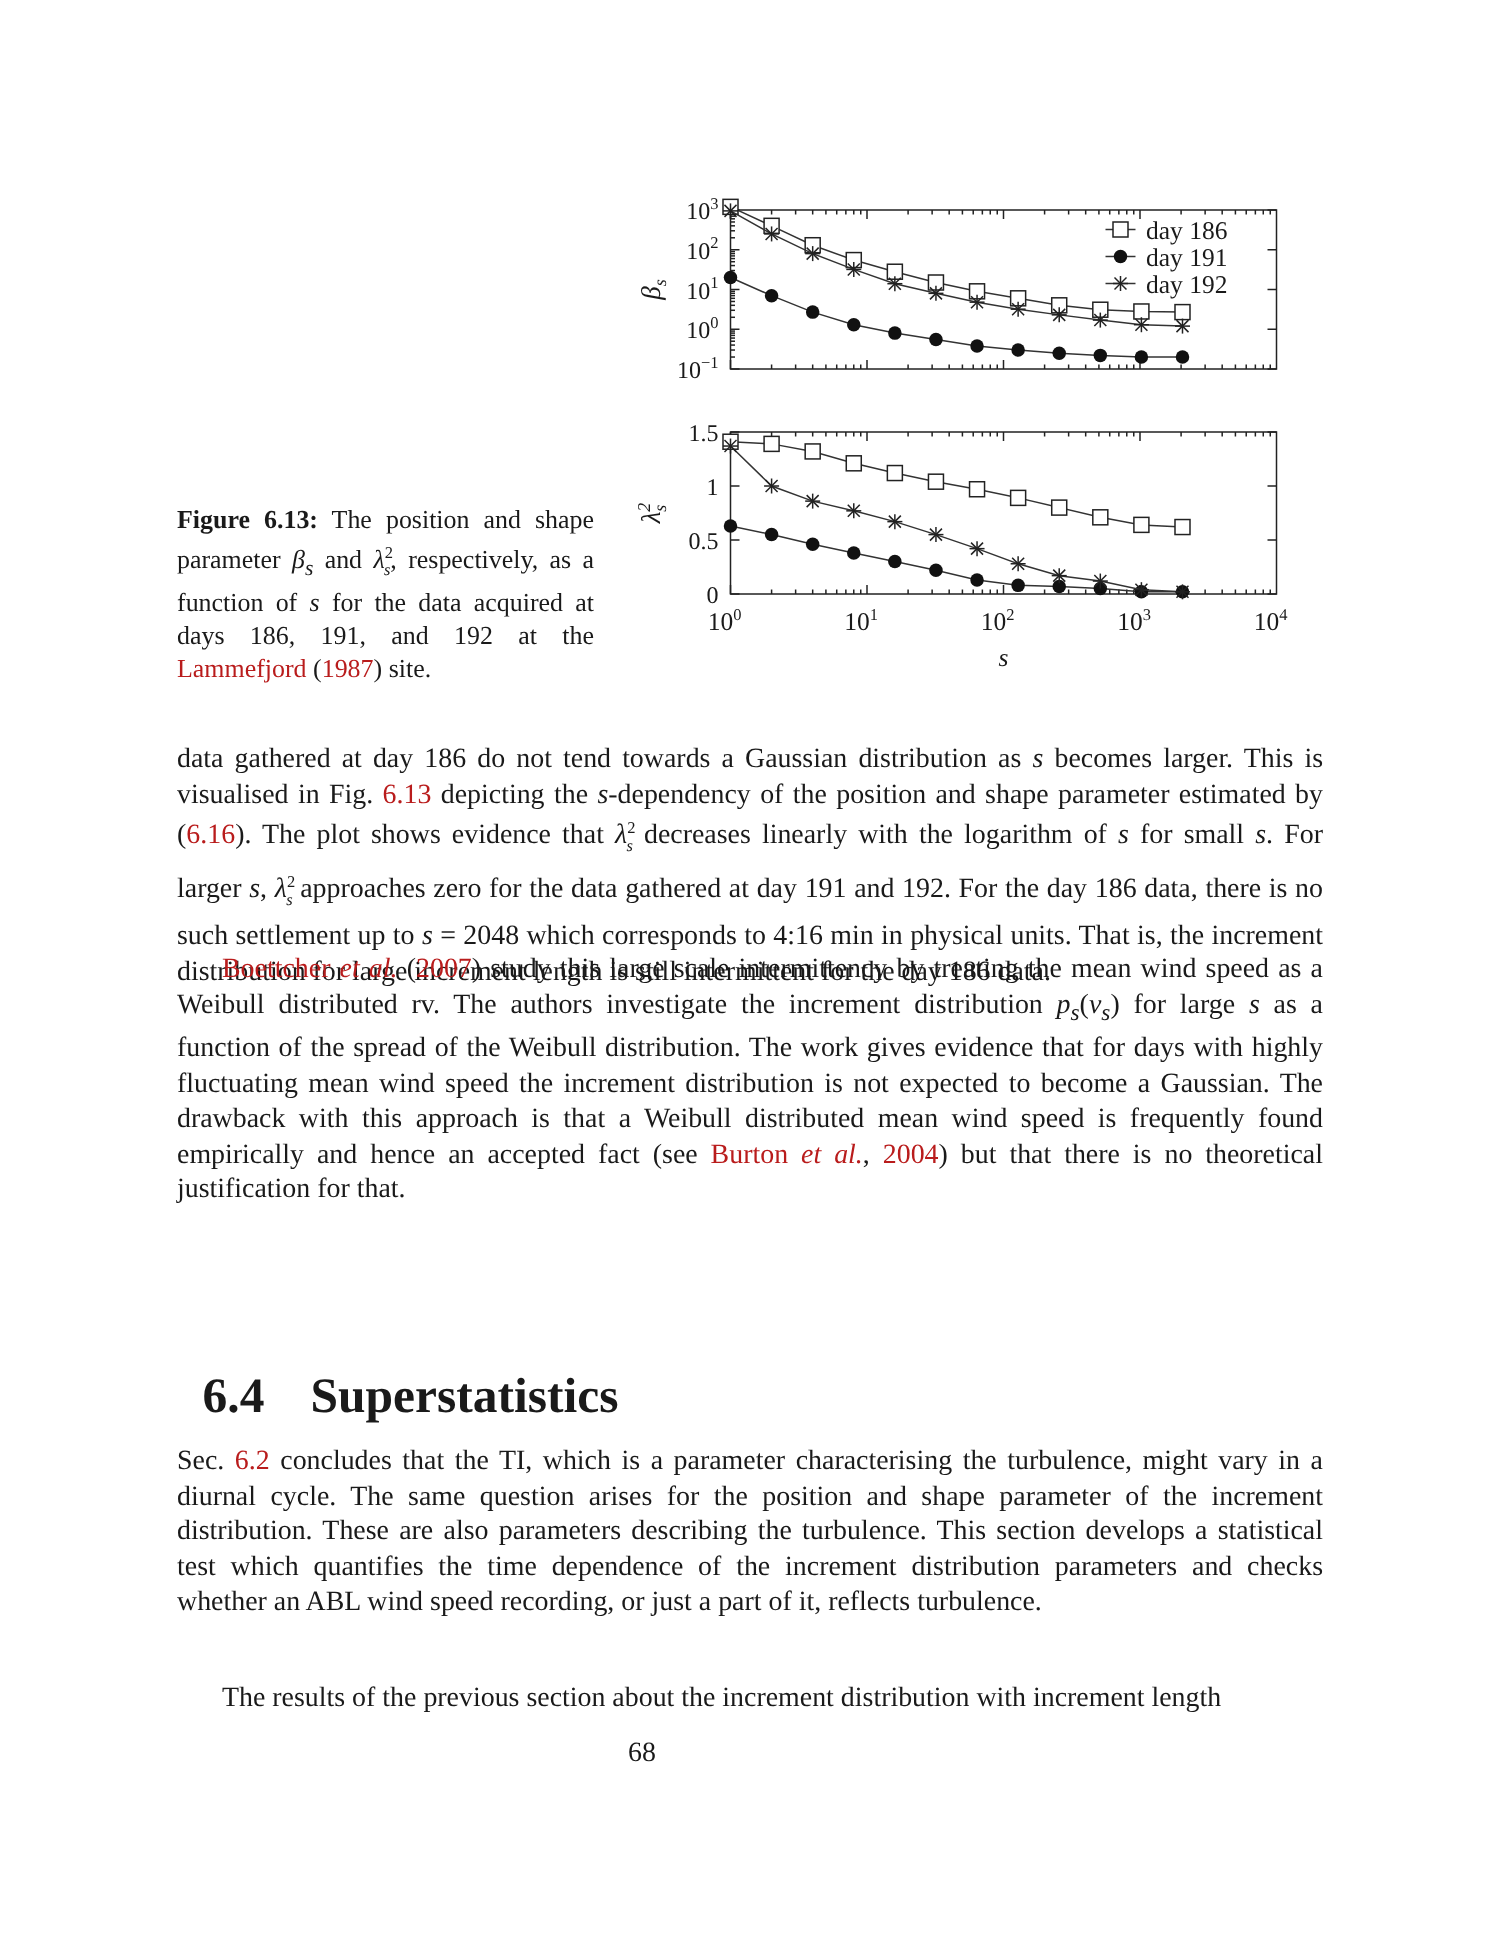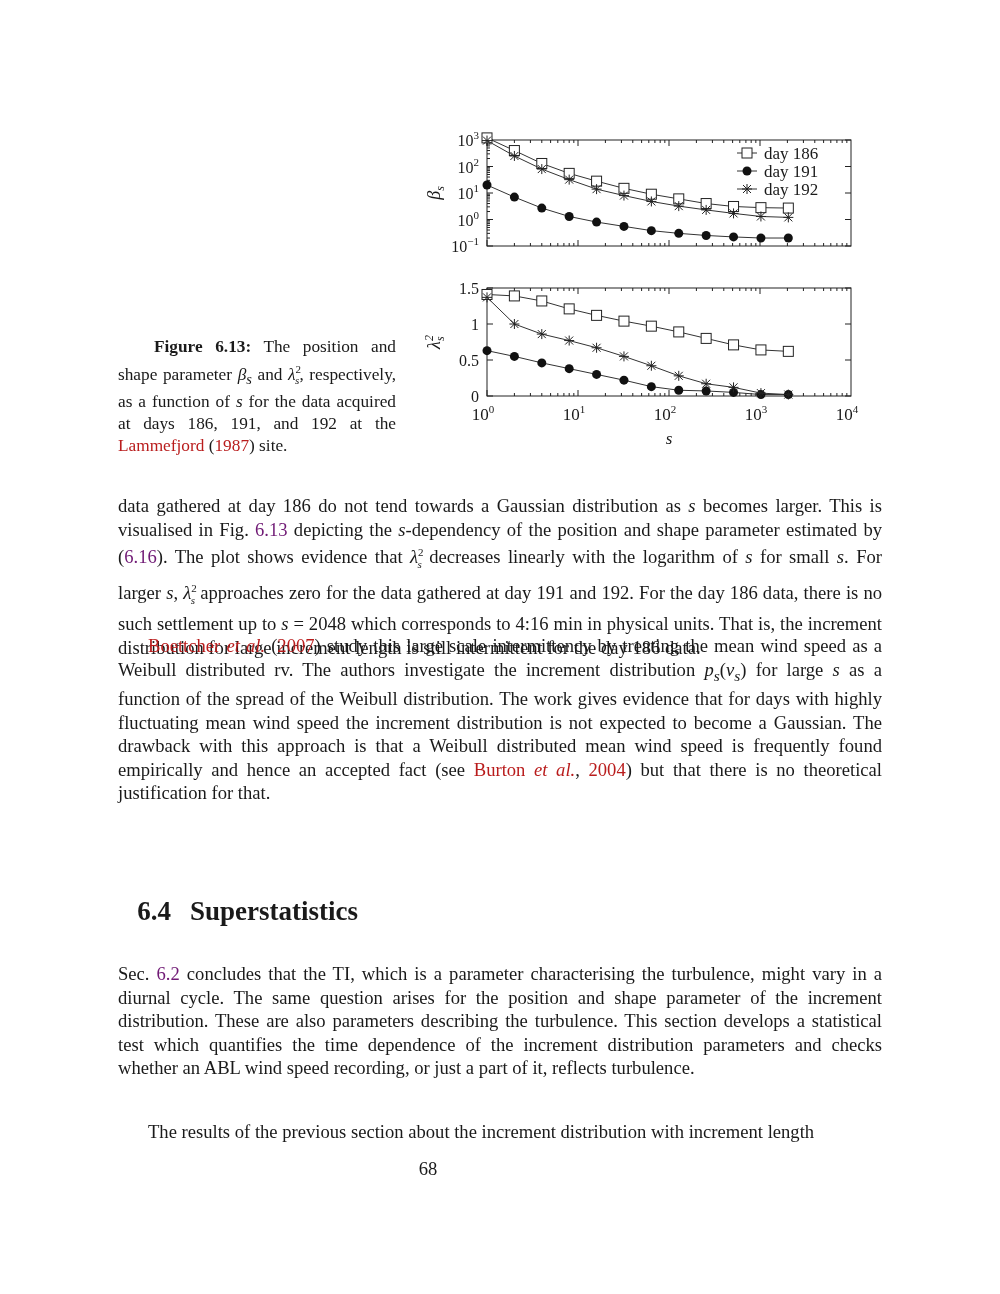--- a/index.html
+++ b/index.html
@@ -1,24 +1,24 @@
 <!DOCTYPE html>
 <html><head>
 <meta charset="utf-8">
 <style>
   html, body { margin: 0; padding: 0; background: #ffffff; }
   body { width: 1000px; height: 1294px; position: relative; font-family: "Liberation Serif", "DejaVu Serif", serif; color: #1a1a1a; }
   .figure { position: absolute; left: 0; top: 0; width: 832px; height: 470px; }
   .caption { position: absolute; left: 118px; top: 336px; width: 278px; font-size: 17.3px; line-height: 22px; text-align: justify; }
-  .caption b { font-weight: bold; margin-left: 36px; }
+  .caption b { font-weight: bold; }
   .cite { color: #b91c1c; }
-  .ref { color: #701a75; }
+  .ref { color: #b91c1c; }
   .para { position: absolute; left: 118px; width: 764px; font-size: 18.6px; line-height: 23.6px; text-align: justify; margin: 0; }
   .indent { text-indent: 30px; }
-  .section { position: absolute; left: 118px; top: 896px; font-size: 27px; font-weight: bold; margin: 0; text-align: center; }
+  .section { position: absolute; left: 118px; top: 896px; font-size: 33px; font-weight: bold; margin: 17px; }
   .section .num { display: inline-block; width: 72px; }
   .pageno { position: absolute; left: 0; width: 856px; top: 1158px; text-align: center; font-size: 18.6px; }
   svg text { font-family: "Liberation Serif", "DejaVu Serif", serif; fill: #1a1a1a; }
   i { font-style: italic; }
 </style>
 </head>
 <body>
 
 <div class="figure">
   <svg id="fig-svg" width="1000" height="470">

